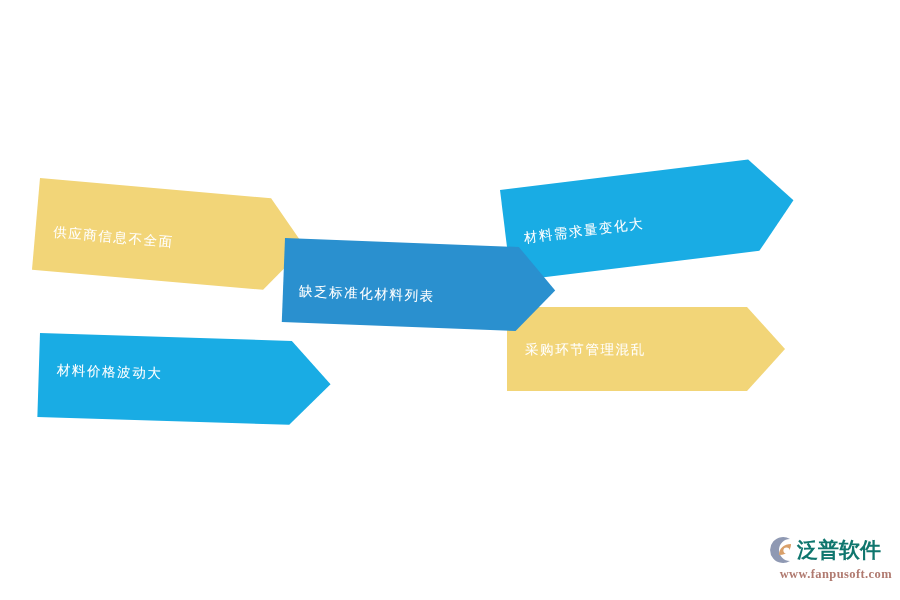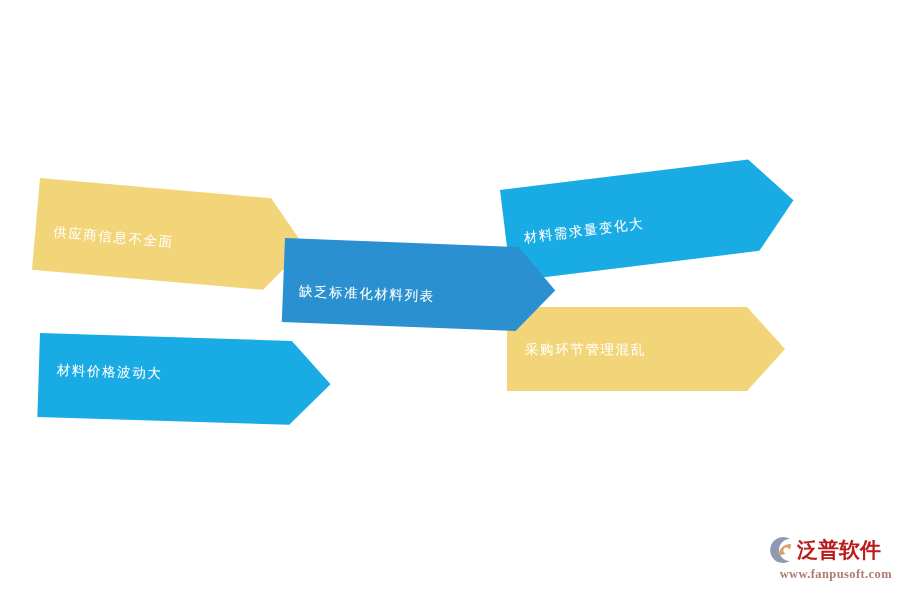--- a/index.html
+++ b/index.html
@@ -94,21 +94,21 @@
     height: 32px;
   }
   #watermark .mark {
     width: 30px;
     height: 30px;
     flex: 0 0 30px;
     position: relative;
   }
   #watermark .brand-text {
     font-size: 21px;
-    color: #b91c1c;
+    color: #0f766e;
     font-weight: bold;
     letter-spacing: 0px;
     font-family: "Liberation Sans", "DejaVu Sans", sans-serif;
     line-height: 30px;
     margin-left: 1px;
   }
   #watermark .brand-url {
     font-size: 12.5px;
     color: #b07a70;
     font-family: "Liberation Serif", "DejaVu Serif", serif;

